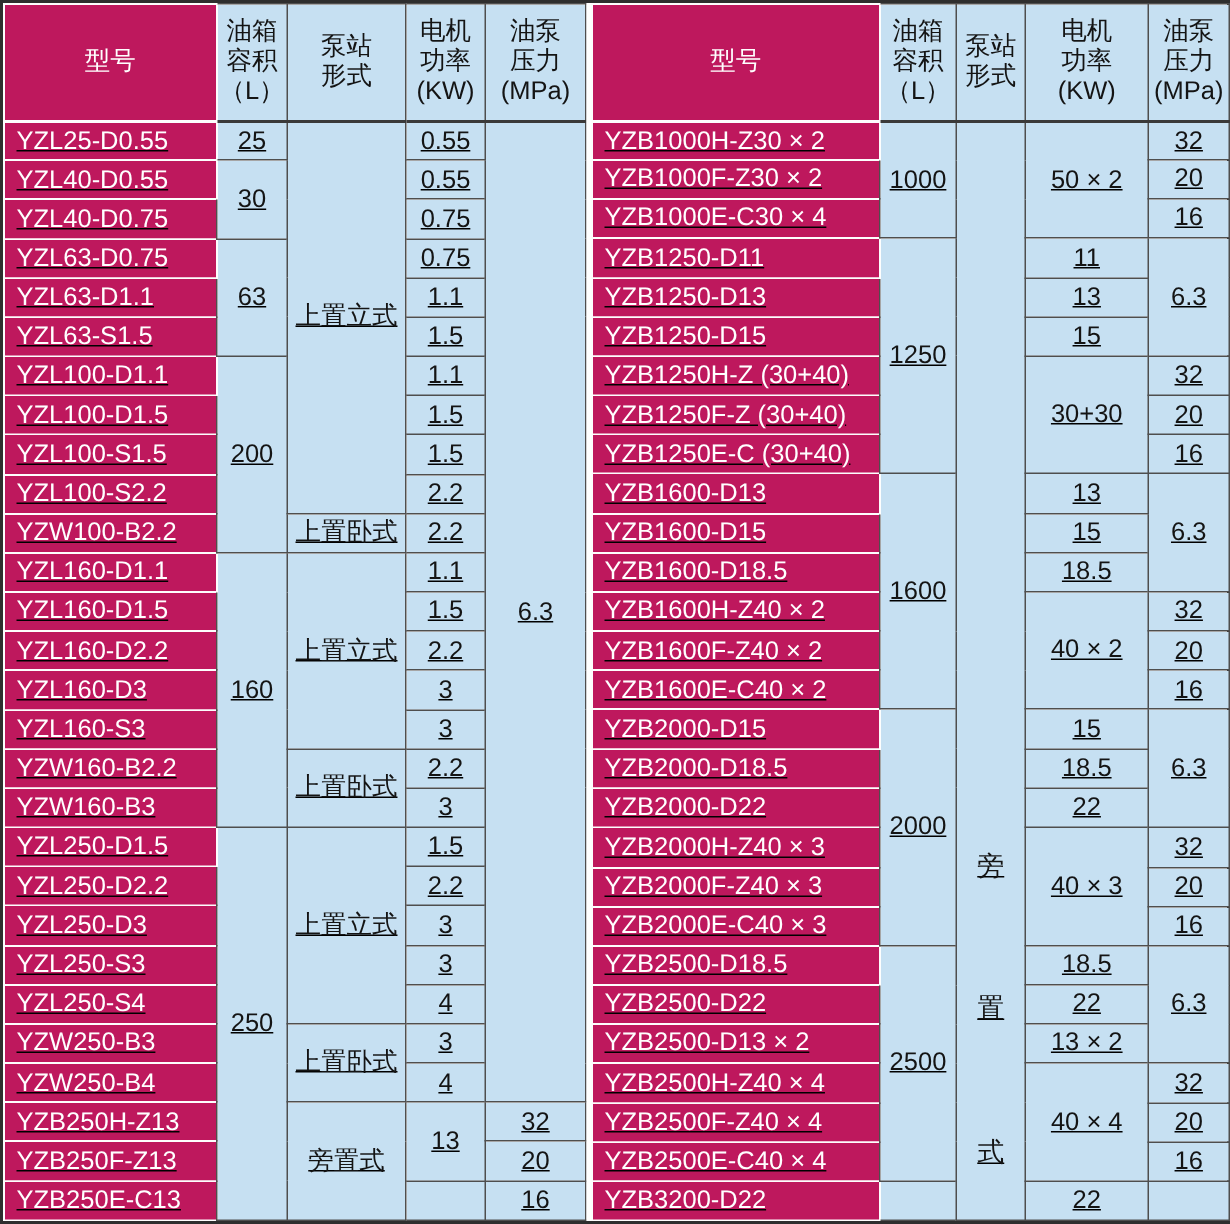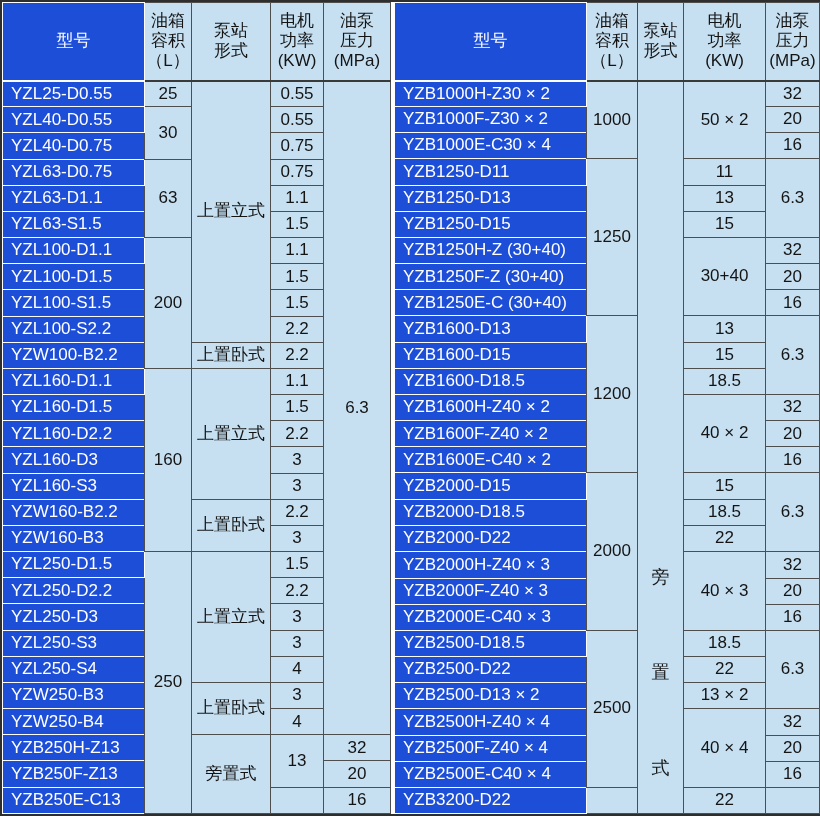--- a/index.html
+++ b/index.html
@@ -18,23 +18,23 @@
     border:1px solid #4e4e4e;
     background:#C6E0F2;
     color:#141414;
     font-size:17px; font-weight:normal;
     text-align:center; vertical-align:middle;
     padding:0; line-height:1.2;
     overflow:hidden; white-space:nowrap;
   }
   thead th { height:78px; }
   thead th.blue-h { border-bottom:2px solid #3a3a3a; }
-  tbody tr { height:26px; }
+  tbody tr { height:26px;text-decoration:underline; }
   .orange {
-    background:#1d4ed8; border-color:#FDFDFD;
+    background:#be185d; border-color:#FDFDFD;
     color:#fff; text-align:left; padding-left:8px;
   }
   thead th.orange { text-align:center; padding-left:0; border-bottom:2px solid #FDFDFD; }
   td.form-v { vertical-align:top; }
   .vstack {
     display:flex; flex-direction:column;
     justify-content:flex-end; align-items:center;
     gap:74px; height:730px; padding-bottom:32px;
     font-size:18px;
   }
@@ -273,34 +273,34 @@
       <tr>
           <td class="orange">YZB1250-D13</td>
           <td>13</td>
         </tr>
       <tr>
           <td class="orange">YZB1250-D15</td>
           <td>15</td>
         </tr>
       <tr>
           <td class="orange">YZB1250H-Z (30+40)</td>
-          <td rowspan="3">30+40</td>
+          <td rowspan="3">30+30</td>
           <td>32</td>
         </tr>
       <tr>
           <td class="orange">YZB1250F-Z (30+40)</td>
           <td>20</td>
         </tr>
       <tr>
           <td class="orange">YZB1250E-C (30+40)</td>
           <td>16</td>
         </tr>
       <tr>
           <td class="orange">YZB1600-D13</td>
-          <td rowspan="6">1200</td>
+          <td rowspan="6">1600</td>
           <td>13</td>
           <td rowspan="3">6.3</td>
         </tr>
       <tr>
           <td class="orange">YZB1600-D15</td>
           <td>15</td>
         </tr>
       <tr>
           <td class="orange">YZB1600-D18.5</td>
           <td>18.5</td>

